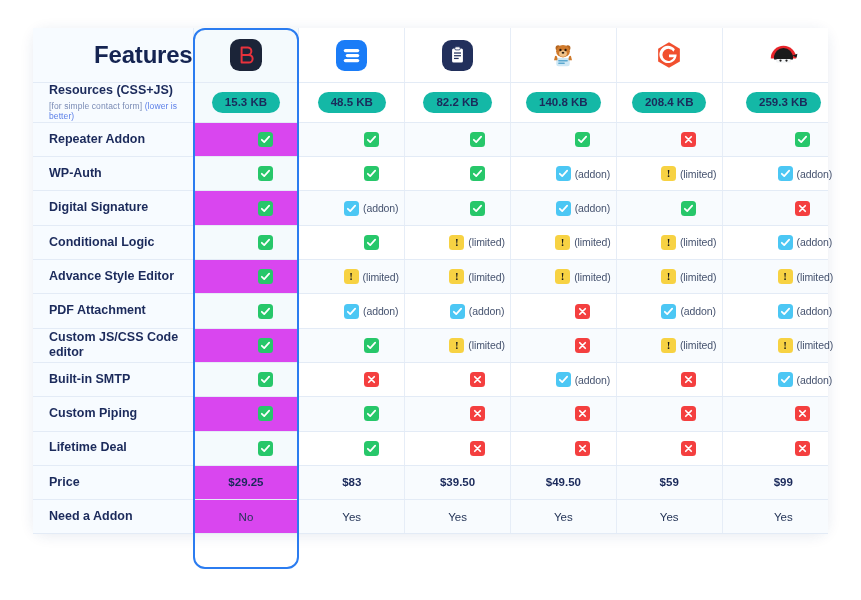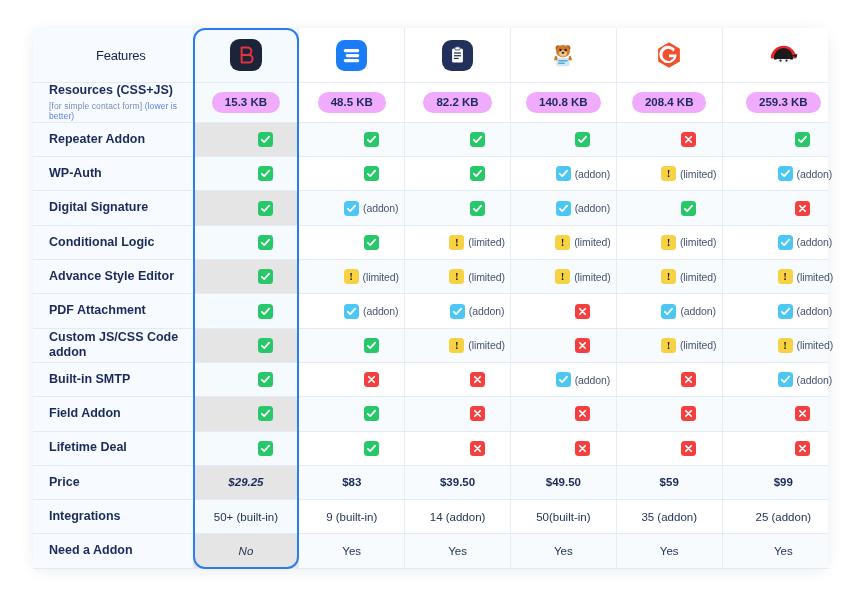--- a/index.html
+++ b/index.html
@@ -47,24 +47,24 @@
 
   
   col.c-feature { width: 160px; }
   col.c-brand   { width: 105.8px; }
 
   
   .hdr-row { height: 54px; }
 
   .features-head {
     background: #f7fbff;
-    text-align: center;
+    text-align: right;
     padding-left: 16px !important;
-    font-size: 13px;
-    font-weight: normal;
+    font-size: 24px;
+    font-weight: bold;
     color: #152452;
     letter-spacing: -0.2px;
     border-bottom: 1px solid #e3ebf6;
   }
 
   .logo-cell {
     background: #ffffff;
     text-align: center;
   }
   .logo-cell.first-col { background: #f4fafd; }
@@ -100,26 +100,26 @@
   .cell {
     text-align: center;
     font-size: 11.5px;
     color: #1b2a5b;
     background: #ffffff;
     height: 33.3px;
   }
   .cell.first-col { background: #f4fafd; }
 
   tr.alt .cell { background: #f8fbfe; }
-  tr.alt .cell.first-col { background: #e5e5e5; font-style: italic; }
+  tr.alt .cell.first-col { background: #d946ef; }
 
   
   .pill {
     display: inline-block;
-    background: #f0abfc;
+    background: #14b8a6;
     color: #1b2a5b;
     font-size: 11.5px;
     font-weight: bold;
     border-radius: 11px;
     padding: 4px 13px;
     line-height: 1.1;
   }
 
   
   .stat {
@@ -543,21 +543,21 @@
             <td class="cell"><span class="stat">
                 <span class="badge addon">
                   <svg width="11" height="11" viewBox="0 0 12 12">
                     <path d="M2 6.3 L4.6 8.8 L10 2.8" fill="none" stroke="#ffffff" stroke-width="1.9" stroke-linecap="round" stroke-linejoin="round"></path>
                   </svg>
                 </span>
                 <span class="note">(addon)</span>
               </span></td>
           </tr>
           <tr class="alt">
-            <td class="feat"><span>Custom JS/CSS Code addon</span></td>
+            <td class="feat"><span>Custom JS/CSS Code editor</span></td>
             <td class="cell first-col"><span class="stat">
                 <span class="badge yes">
                   <svg width="11" height="11" viewBox="0 0 12 12">
                     <path d="M2 6.3 L4.6 8.8 L10 2.8" fill="none" stroke="#ffffff" stroke-width="1.9" stroke-linecap="round" stroke-linejoin="round"></path>
                   </svg>
                 </span>
               </span></td>
             <td class="cell"><span class="stat">
                 <span class="badge yes">
                   <svg width="11" height="11" viewBox="0 0 12 12">
@@ -626,21 +626,21 @@
             <td class="cell"><span class="stat">
                 <span class="badge addon">
                   <svg width="11" height="11" viewBox="0 0 12 12">
                     <path d="M2 6.3 L4.6 8.8 L10 2.8" fill="none" stroke="#ffffff" stroke-width="1.9" stroke-linecap="round" stroke-linejoin="round"></path>
                   </svg>
                 </span>
                 <span class="note">(addon)</span>
               </span></td>
           </tr>
           <tr class="alt">
-            <td class="feat"><span>Field Addon</span></td>
+            <td class="feat"><span>Custom Piping</span></td>
             <td class="cell first-col"><span class="stat">
                 <span class="badge yes">
                   <svg width="11" height="11" viewBox="0 0 12 12">
                     <path d="M2 6.3 L4.6 8.8 L10 2.8" fill="none" stroke="#ffffff" stroke-width="1.9" stroke-linecap="round" stroke-linejoin="round"></path>
                   </svg>
                 </span>
               </span></td>
             <td class="cell"><span class="stat">
                 <span class="badge yes">
                   <svg width="11" height="11" viewBox="0 0 12 12">
@@ -724,29 +724,20 @@
           </tr>
           <tr class="alt">
             <td class="feat"><span>Price</span></td>
             <td class="cell first-col"><span class="textval">$29.25</span></td>
             <td class="cell"><span class="textval">$83</span></td>
             <td class="cell"><span class="textval">$39.50</span></td>
             <td class="cell"><span class="textval">$49.50</span></td>
             <td class="cell"><span class="textval">$59</span></td>
             <td class="cell"><span class="textval">$99</span></td>
           </tr>
-          <tr>
-            <td class="feat"><span>Integrations</span></td>
-            <td class="cell first-col"><span class="textval plain">50+ (built-in)</span></td>
-            <td class="cell"><span class="textval plain">9 (built-in)</span></td>
-            <td class="cell"><span class="textval plain">14 (addon)</span></td>
-            <td class="cell"><span class="textval plain">50(built-in)</span></td>
-            <td class="cell"><span class="textval plain">35 (addon)</span></td>
-            <td class="cell"><span class="textval plain">25 (addon)</span></td>
-          </tr>
           <tr class="alt">
             <td class="feat"><span>Need a Addon</span></td>
             <td class="cell first-col"><span class="textval plain">No</span></td>
             <td class="cell"><span class="textval plain">Yes</span></td>
             <td class="cell"><span class="textval plain">Yes</span></td>
             <td class="cell"><span class="textval plain">Yes</span></td>
             <td class="cell"><span class="textval plain">Yes</span></td>
             <td class="cell"><span class="textval plain">Yes</span></td>
           </tr>
         </tbody>

